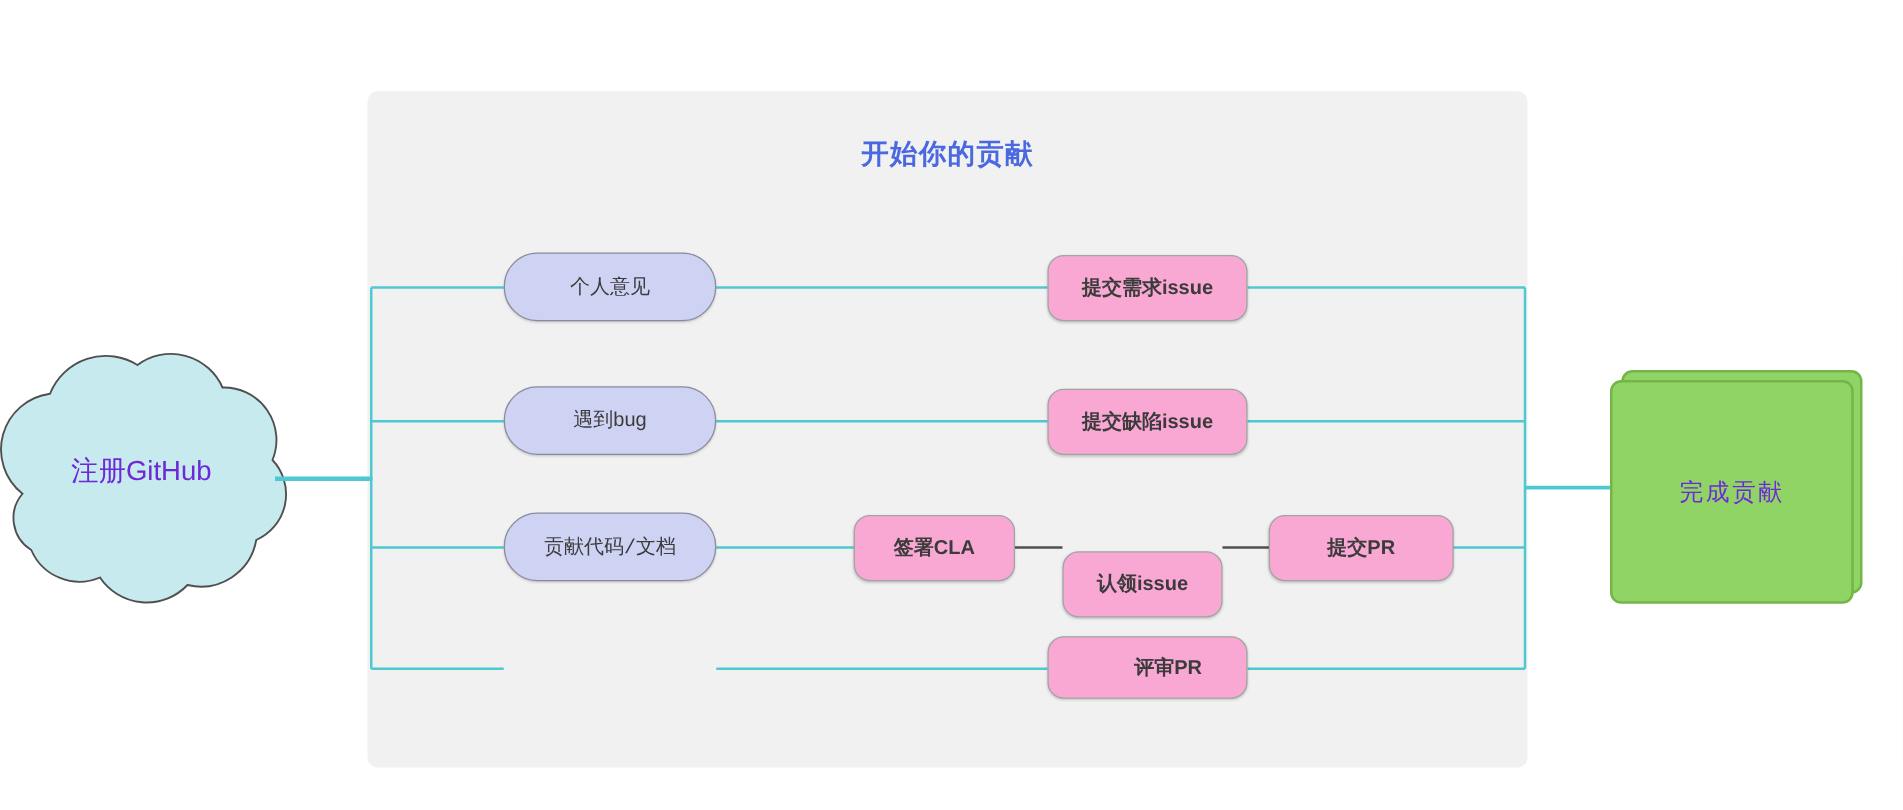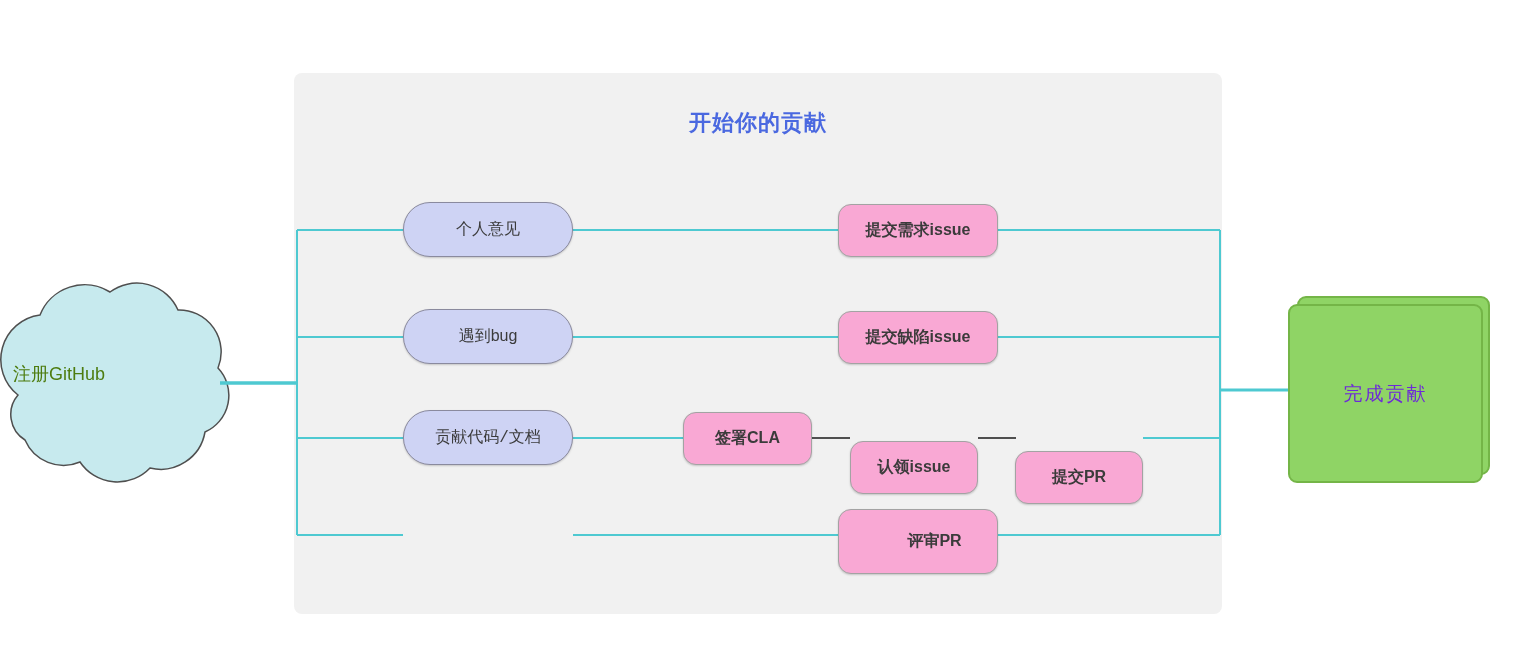--- a/index.html
+++ b/index.html
@@ -28,21 +28,21 @@
   }
   .branch-node{
     width:170px;height:55px;background:#ced3f4;
     border:1.5px solid #8a8a9e;border-radius:27px;
   }
   .step-node{
     background:#f9a8d4;border:1.5px solid #a3a3a3;border-radius:13px;font-weight:bold;
   }
   .cloud-label{
     position:absolute;left:13px;top:362px;width:200px;
-    text-align:left;font-size:18px;color:#4d7c0f;
+    text-align:center;font-size:22px;color:#6d28d9;
   }
   .end-node-back{
     position:absolute;left:1297px;top:296px;width:193px;height:179px;
     background:#8fd465;border:2px solid #74b547;border-radius:9px;
     box-sizing:border-box;
   }
   .end-node{
     position:absolute;left:1288px;top:304px;width:195px;height:179px;
     background:#8fd465;border:2px solid #74b547;border-radius:9px;
     box-sizing:border-box;
@@ -121,24 +121,24 @@
   </div>
   <div class="node step-node" style="left:838px;top:311px;width:160px;height:53px;">
     <span>提交缺陷issue</span>
   </div>
   <div class="node step-node" style="left:683px;top:412px;width:129px;height:53px;">
     <span>签署CLA</span>
   </div>
   <div class="node step-node" style="left:850px;top:412px;width:128px;height:53px;margin-top:29px;">
     <span>认领issue</span>
   </div>
-  <div class="node step-node" style="left:1015px;top:412px;width:128px;height:53px;margin-top:39px;">
+  <div class="node step-node" style="left:1015px;top:412px;width:148px;height:53px;">
     <span>提交PR</span>
   </div>
-  <div class="node step-node" style="left:838px;top:509px;width:160px;height:65px;padding-left:33px;">
+  <div class="node step-node" style="left:838px;top:509px;width:160px;height:50px;padding-left:33px;">
     <span>评审PR</span>
   </div>
 
   <div class="end-node-back"></div>
   <div class="end-node">
     <span>完成贡献</span>
   </div>
 
 </div>
 

